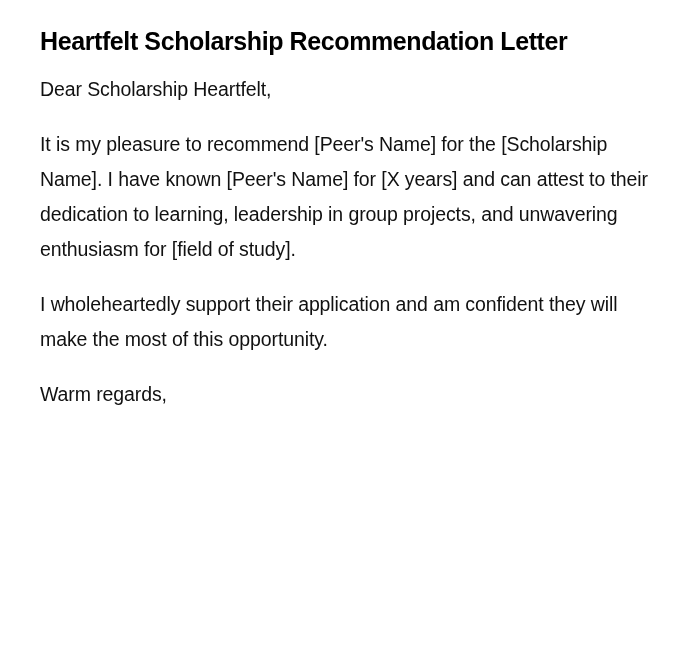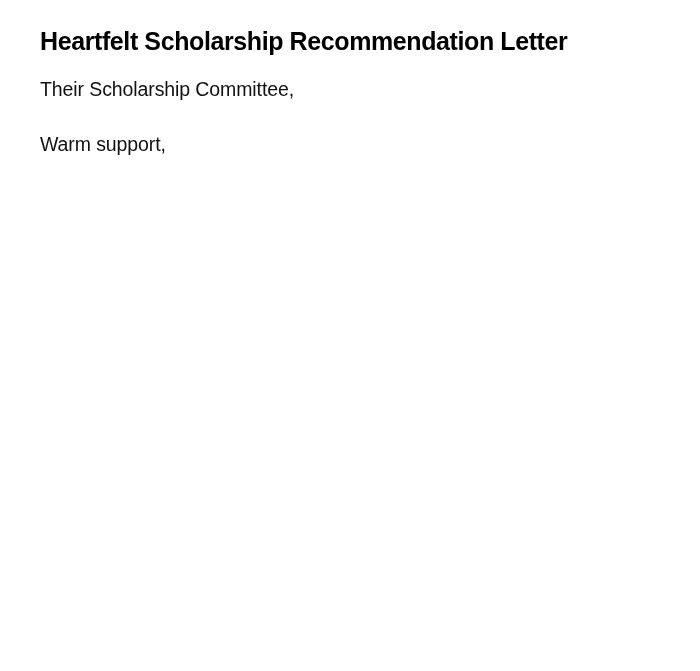--- a/index.html
+++ b/index.html
@@ -32,15 +32,17 @@
       line-height: 35px;
       letter-spacing: -0.1px;
       width: 610px;
     }
   </style>
 </head>
 <body>
 
 <div class="doc">
   <h1 class="title">Heartfelt Scholarship Recommendation Letter</h1>
-  <p class="para">Their Scholarship Committee,</p>
-  <p class="para">Warm support,</p>
+  <p class="para">Dear Scholarship Heartfelt,</p>
+  <p class="para">It is my pleasure to recommend [Peer's Name] for the [Scholarship Name]. I have known [Peer's Name] for [X years] and can attest to their dedication to learning, leadership in group projects, and unwavering enthusiasm for [field of study].</p>
+  <p class="para">I wholeheartedly support their application and am confident they will make the most of this opportunity.</p>
+  <p class="para">Warm regards,</p>
 </div>
 
 </body></html>

